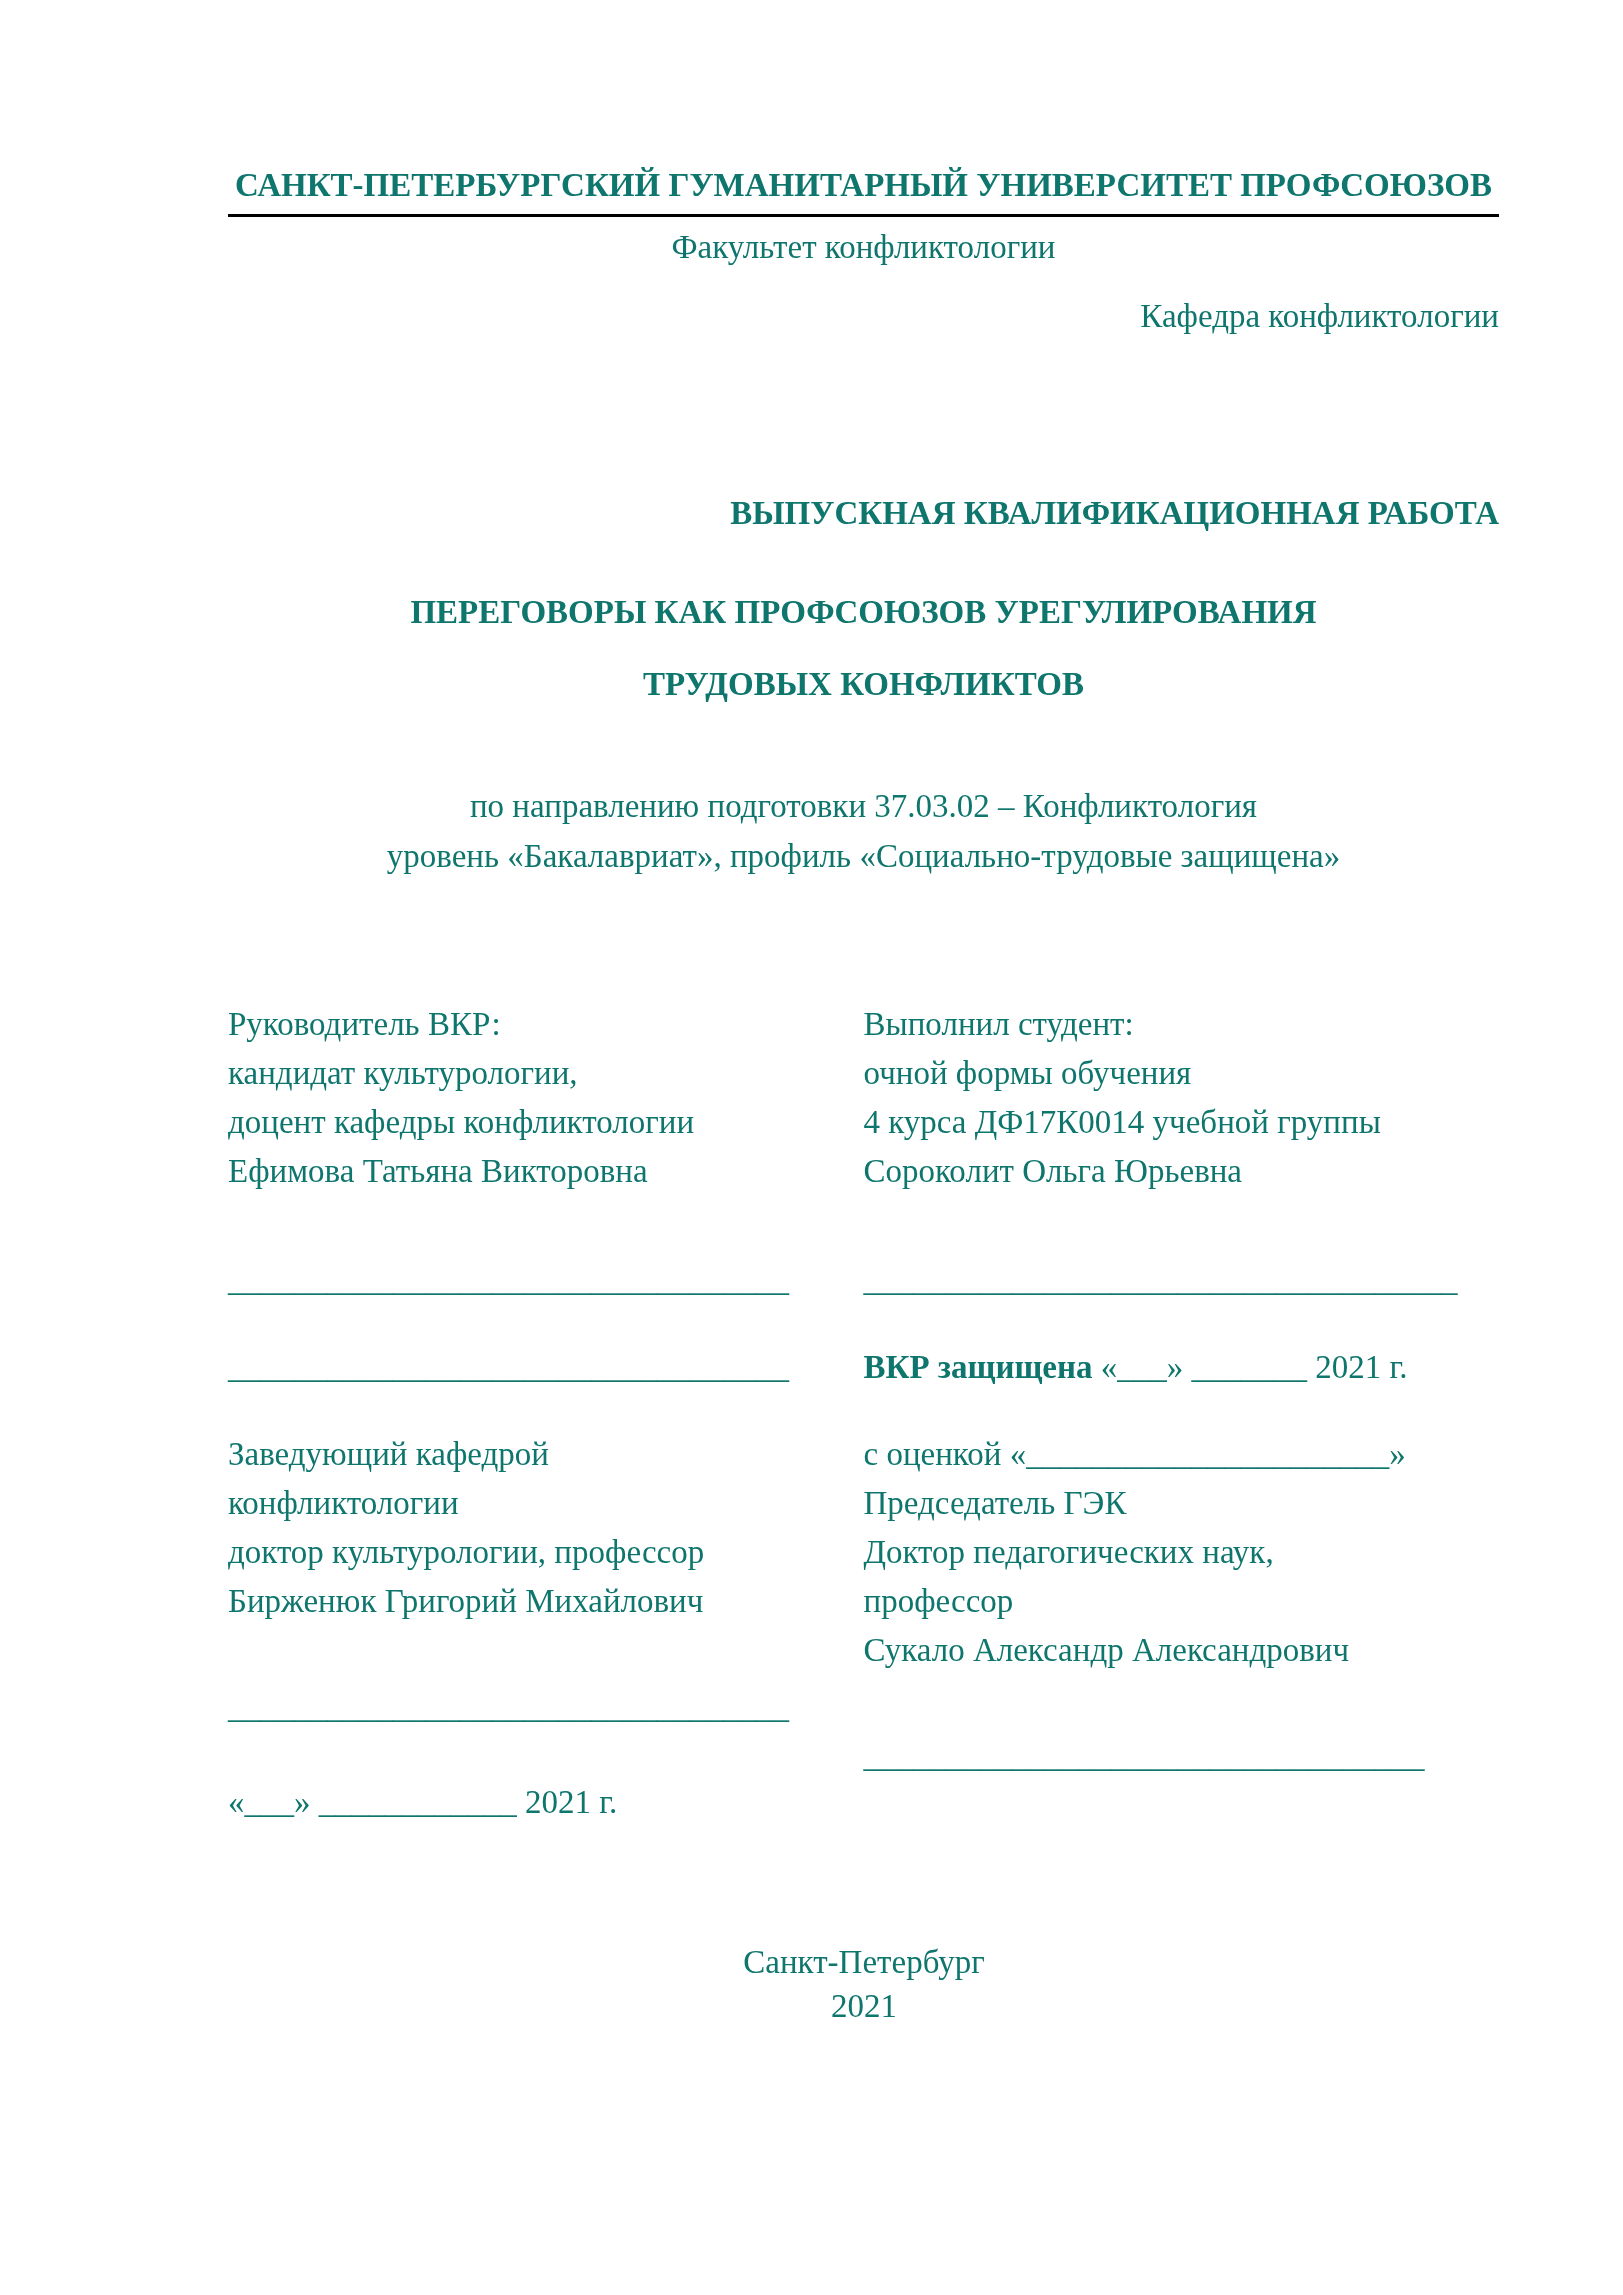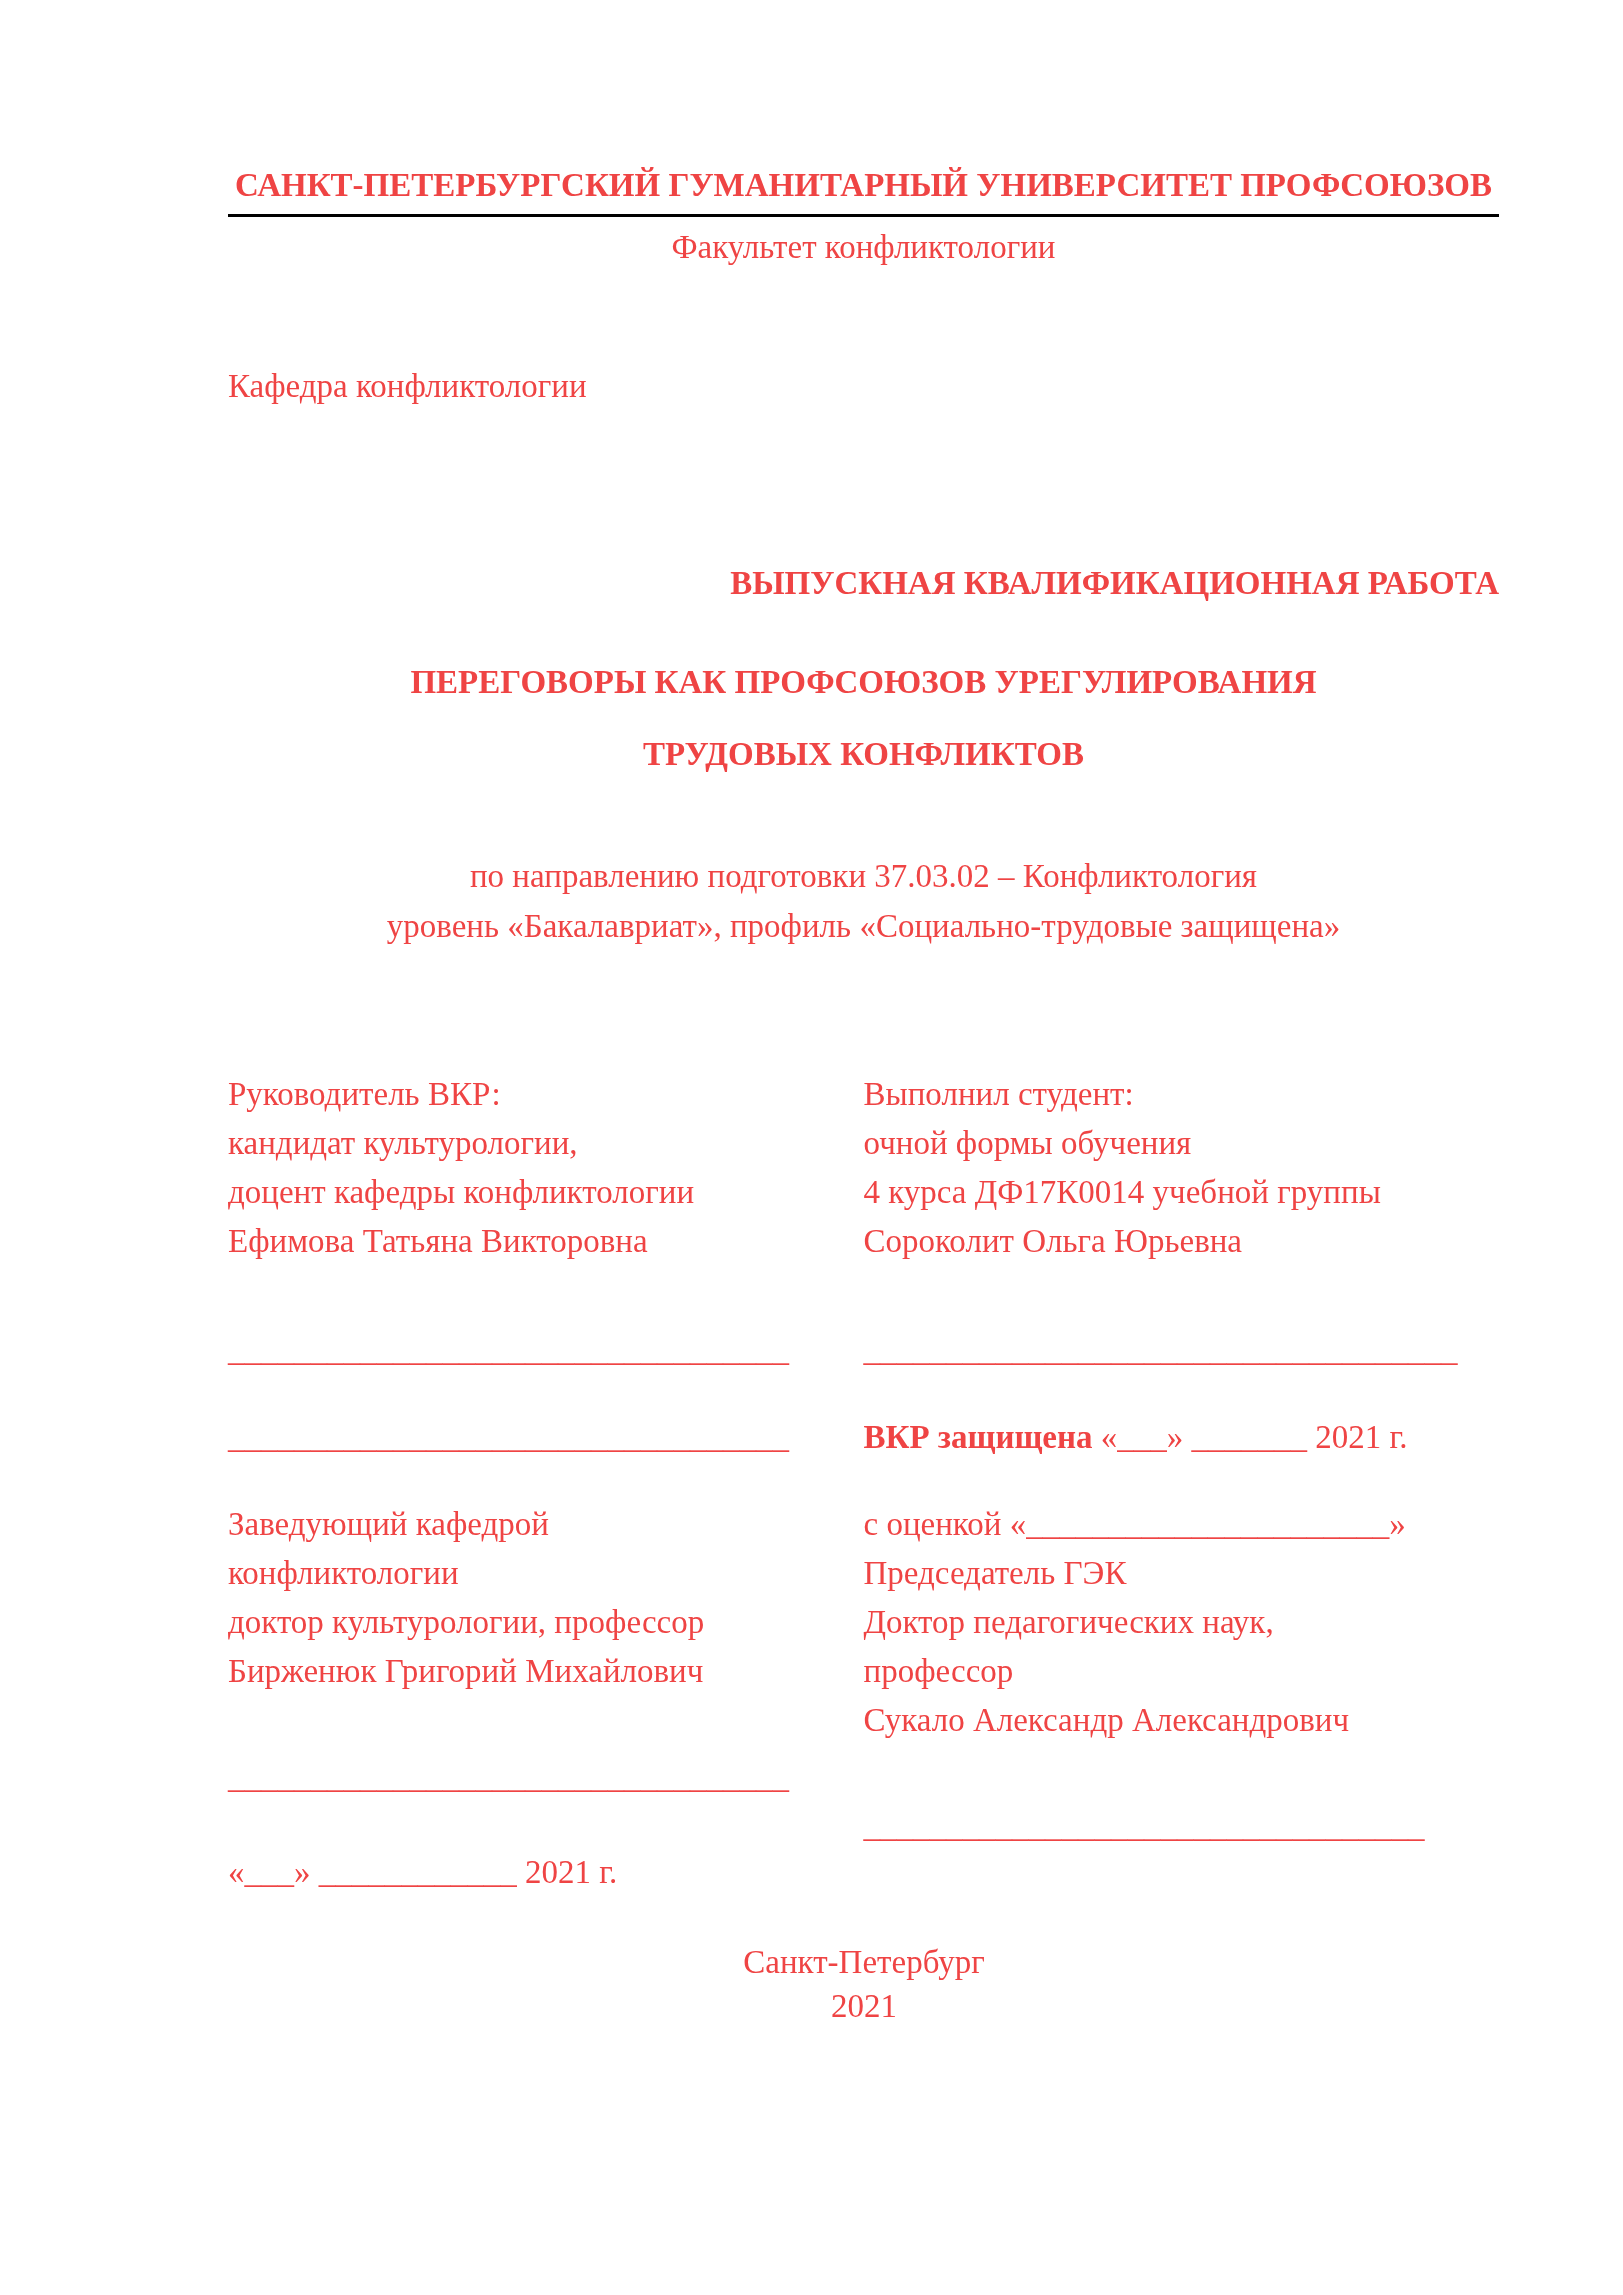--- a/index.html
+++ b/index.html
@@ -5,41 +5,41 @@
   html, body {
     margin: 0;
     padding: 0;
     background: #ffffff;
   }
   .page {
     position: relative;
     width: 1623px;
     height: 2295px;
     background: #ffffff;
-    color: #ef4444;
+    color: #0f766e;
     font-family: "Liberation Serif", "DejaVu Serif", serif;
     font-size: 33px;
     box-sizing: border-box;
     padding: 166px 124px 0 228px;
   }
   .university {
     text-align: center;
     font-weight: bold;
     border-bottom: 3.1px solid #000;
     padding-bottom: 9.4px;
     line-height: 39px;
   }
   .faculty {
     text-align: center;
     margin-top: 11px;
     line-height: 39px;
   }
   .department {
-    text-align: left;
-    margin-top: 100px;
+    text-align: right;
+    margin-top: 30px;
     line-height: 39px;
   }
   .work-type {
     text-align: right;
     font-weight: bold;
     margin-top: 157px;
     line-height: 41px;
   }
   .subject {
     text-align: center;

